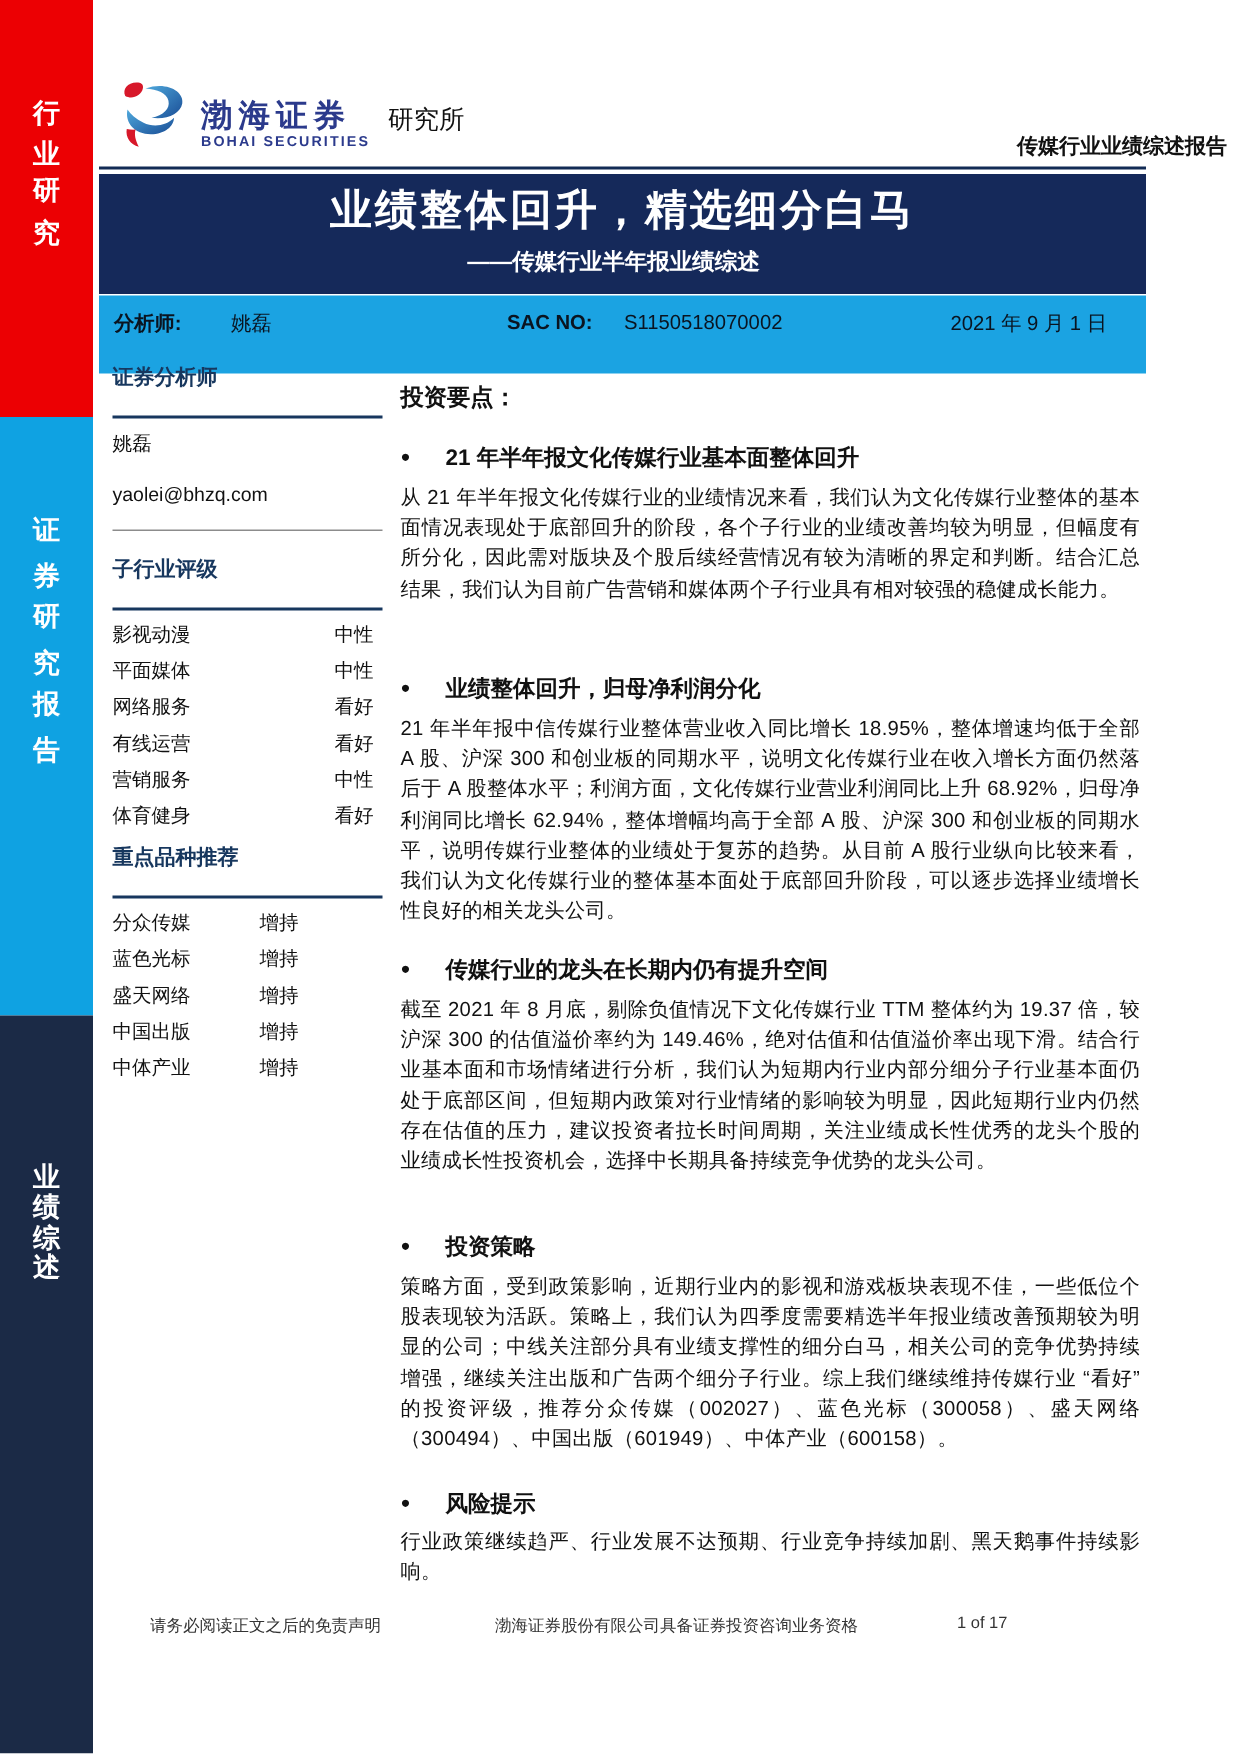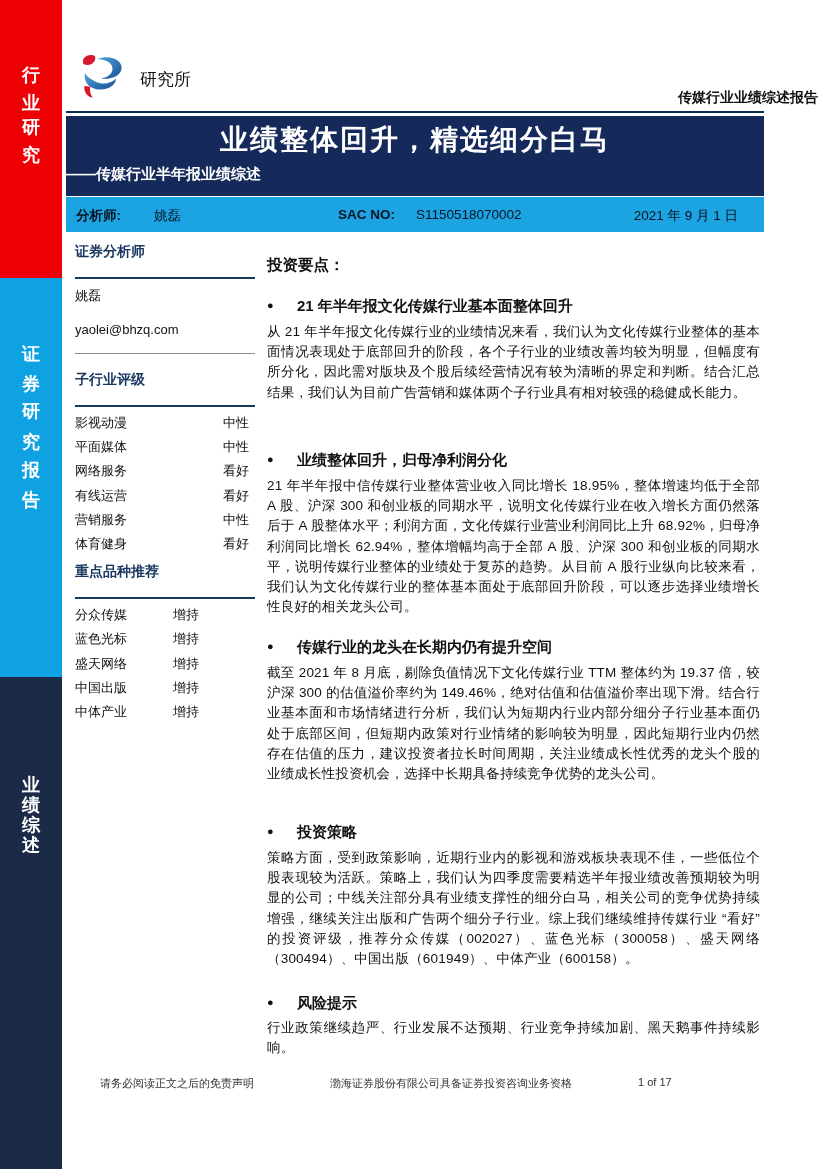--- a/index.html
+++ b/index.html
@@ -26,24 +26,24 @@
              font-family:"Liberation Serif", serif; line-height:24px; }
   .logo-en { color:#2B3A8C; font-weight:bold; font-size:9.5px; letter-spacing:1.4px; line-height:12px; }
   .institute { margin-left:12px; font-weight:normal; font-size:17px; color:#111; padding-bottom:10px; }
   .report-tag { position:absolute; right:9px; top:89px; font-weight:bold; font-size:14px; color:#111; }
 
   
   .banner-topline { position:absolute; left:66px; top:111px; width:698px; height:2px; background:#122B55; }
   .banner { position:absolute; left:66px; top:116px; width:698px; height:80px;
             background:#15295A; color:#fff; }
   .banner-title { text-align:center; font-size:28px; font-weight:bold; margin-top:5px; letter-spacing:2px; }
-  .banner-sub { text-align:left; font-size:15px; font-weight:bold; padding-right:12px; margin-top:6px; }
-
-  
-  .metabar { position:absolute; left:66px; top:197px; width:698px; height:35px;
+  .banner-sub { text-align:center; font-size:15px; font-weight:bold; padding-right:12px; margin-top:6px; }
+
+  
+  .metabar { position:absolute; left:66px; top:197px; width:698px; height:52px;
              background:#1BA3E2; font-size:13.5px; color:#0A1420; }
   .metabar span { position:absolute; top:10px; }
   .m-analyst-label { left:10px;  font-weight:bold; }
   .m-analyst-name  { left:88px; }
   .m-sac-label     { left:272px; font-weight:bold; }
   .m-sac-value     { left:350px; }
   .m-date          { right:26px; }
 
   
   .panel { position:absolute; left:75px; top:243px; width:180px; color:#111; }
@@ -101,20 +101,24 @@
         <linearGradient id="lg1" x1="0" y1="0" x2="1" y2="1">
           <stop offset="0" stop-color="#4FA8DC"></stop>
             <stop offset="1" stop-color="#1A4E96"></stop>
         </linearGradient>
       </defs>
       <path fill="#D7182A" d="M13 2 C7 2 3.5 6.5 5.5 11 C10 13.5 16 11 17.2 6.2 C18 3.2 16 2 13 2 Z"></path>
       <path fill="url(#lg1)" d="M19 6 C33 1 45 8 43.5 16 C42.3 23 33 27 23 25.5 C31 24 35.5 19.5 34.3 14.2 C33.2 8.8 27 6.8 19 6 Z"></path>
       <path fill="url(#lg1)" d="M7 20 C5 29 12 36.5 22.5 36.5 C32 36.5 38 31 38 25.5 C33 31 24 32 17.7 28.8 C12.5 26.2 9 23.3 7 20 Z"></path>
       <path fill="#D7182A" d="M6.5 33 C5.5 38.5 9 43.5 14.5 44.8 C12.2 40.4 11.4 36.6 12.4 33.4 C10.3 33.5 8.2 33.4 6.5 33 Z"></path>
     </svg>
+    <div class="logo-text">
+      <div class="logo-cn">渤海证券</div>
+      <div class="logo-en">BOHAI SECURITIES</div>
+    </div>
     <div class="institute">研究所</div>
   </div>
   <div class="report-tag">传媒行业业绩综述报告</div>
 
   <div class="banner-topline"></div>
   <div class="banner">
     <div class="banner-title">业绩整体回升，精选细分白马</div>
     <div class="banner-sub">——传媒行业半年报业绩综述</div>
   </div>
 

